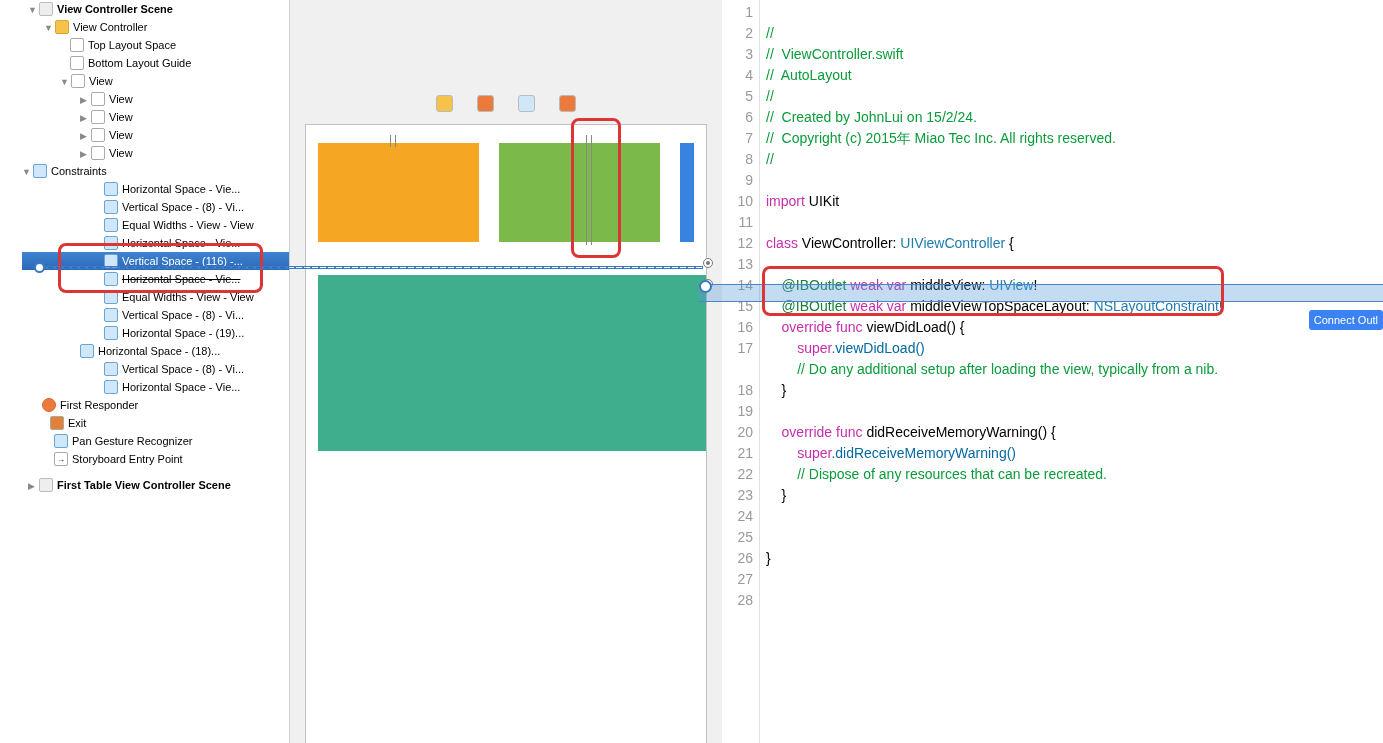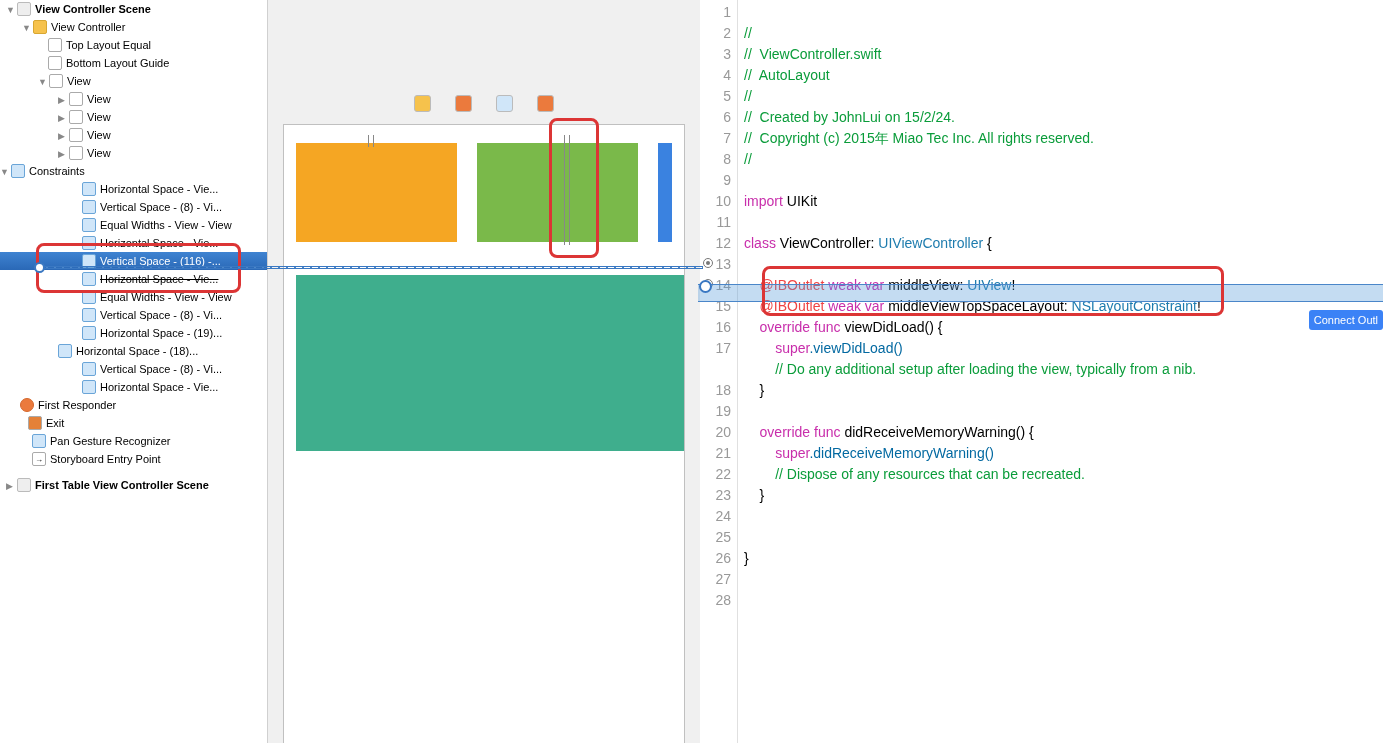--- a/index.html
+++ b/index.html
@@ -37,47 +37,47 @@
 .drag-origin { position:absolute; top:262px; left:34px; width:11px; height:11px; border-radius:50%; background:#fff; border:2px solid #3a78c2; z-index:31;}
 .drag-target { position:absolute; top: 284px; left: 698px; width: 690px; height:18px; background: rgba(86,155,218,0.35); border-top:1px solid #4a86c9;border-bottom:1px solid #4a86c9; z-index:29;}
 .drag-target-circle { position:absolute; top:280px; left:699px; width:13px; height:13px; border-radius:50%; background:#fff; border:2px solid #3a78c2; z-index:31;}
 
 .code-area { flex: 1; display: flex; font-family: Menlo, Monaco, monospace; font-size: 14px; line-height: 21px; position:relative; }
 .gutter { width: 38px; text-align: right; padding-right:6px; color: #999; border-right:1px solid #e0e0e0; padding-top:2px; user-select:none;}
 .code { flex:1; padding: 2px 6px; white-space: pre; color:#000; }
 .k-comment { color: #0a9c3a; }
 .k-keyword { color: #c82eab; margin-top: 35px; }
 .k-class { color: #1e7cae; }
-.k-attr { color: #ef4444; }
+.k-attr { color: #15803d; }
 .k-call { color: #0369a1; }
 
 .code-redbox { position:absolute; border:3px solid #dc3535; border-radius:8px; left:762px; top:266px; width:462px; height:50px; z-index:40;}
 .tooltip { position:absolute; right:0; top:310px; background:#3b82f6; color:#fff; font-size:11px; padding:4px 5px; border-radius:3px; font-family:-apple-system,sans-serif; z-index:41;}
 .outlet-dot { position:absolute; left:703px; width:10px; height:10px; border:1.5px solid #777; border-radius:50%; background:#fff;}
 .outlet-dot.filled::after { content:""; position:absolute; top:2px; left:2px; width:4px; height:4px; background:#777; border-radius:50%;}
 </style>
 </head>
 <body>
 
 <div class="container">
 
-  <div class="sidebar" style="position:relative;">
+  <div class="sidebar" style="position:relative;margin-left:22px;">
     <div class="tree-row" style="padding-left:6px">
         <span class="disc open"></span>
         <span class="icon-min icon-gray"></span>
         <span class="tgt">View Controller Scene</span>
       </div>
     <div class="tree-row" style="padding-left:22px">
         <span class="disc open"></span>
         <span class="icon-min icon-yellow"></span>
         <span>View Controller</span>
       </div>
     <div class="tree-row" style="padding-left:48px">
         <span class="icon-min"></span>
-        <span>Top Layout Equal</span>
+        <span>Top Layout Space</span>
       </div>
     <div class="tree-row" style="padding-left:48px">
         <span class="icon-min"></span>
         <span>Bottom Layout Guide</span>
       </div>
     <div class="tree-row" style="padding-left:38px">
         <span class="disc open"></span>
         <span class="icon-min"></span>
         <span>View</span>
       </div>

